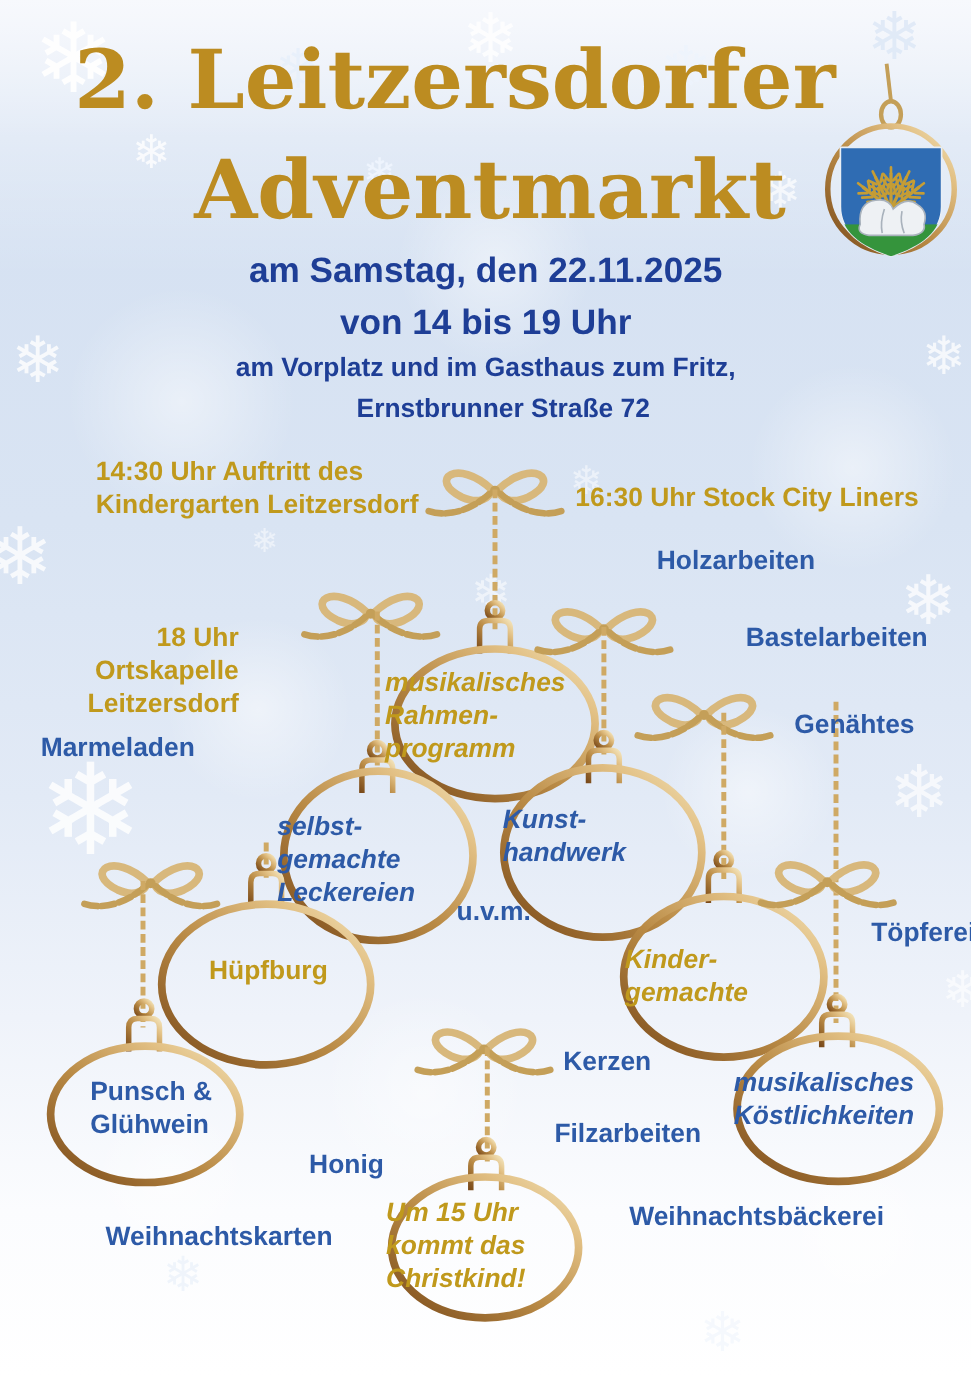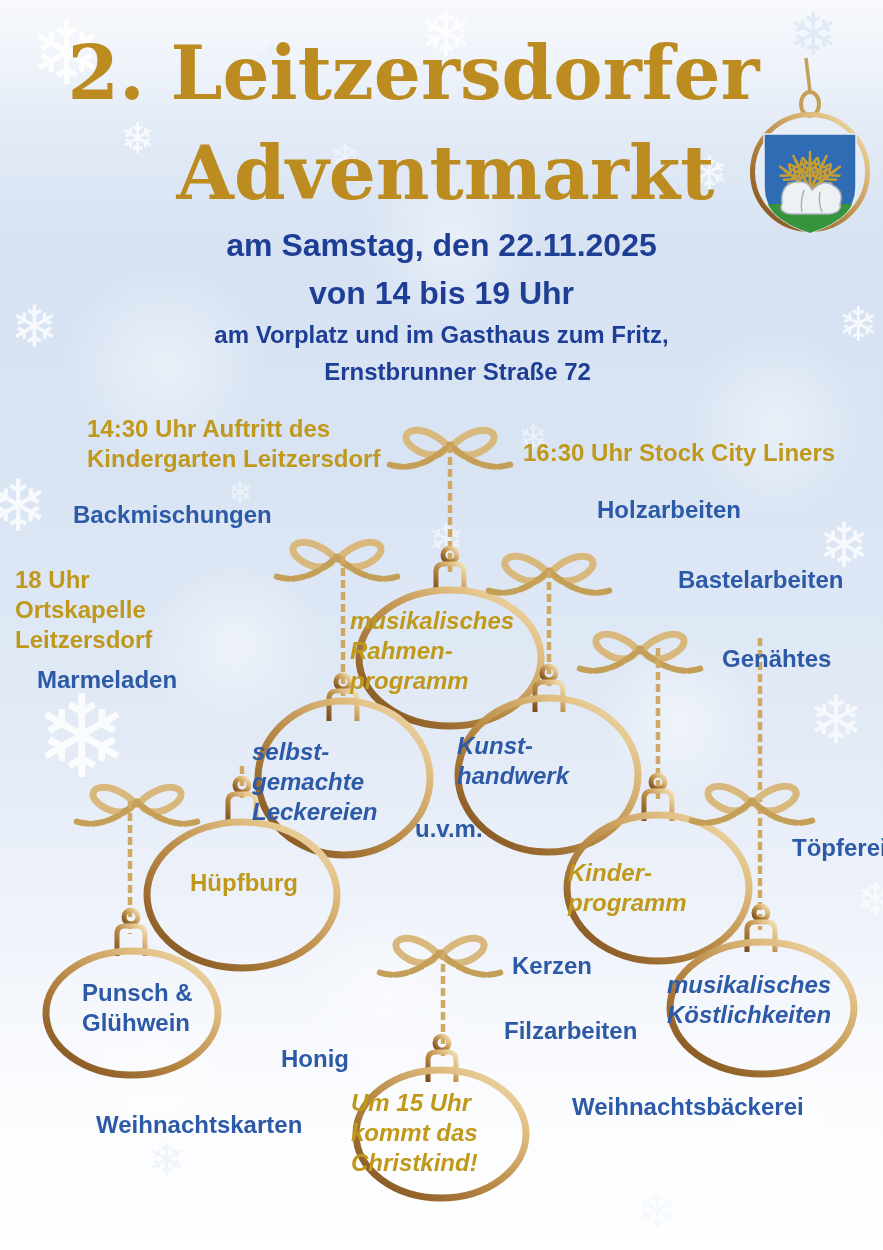--- a/index.html
+++ b/index.html
@@ -18,21 +18,21 @@
   .gold{color:#c0991c;}
   .navy{color:#1e3e96;}
   .blue{color:#2d5aa7;}
   .title{position:absolute;width:100%;text-align:center;font-family:"DejaVu Serif",serif;
     font-weight:bold;color:#bc8c21;font-size:74px;line-height:1.0;}
   .hdr{position:absolute;width:100%;text-align:center;font-weight:bold;}
   .sz32{font-size:32px;}
   .sz28{font-size:24px;}
   .sz24{font-size:24px;line-height:30px;}
   .ctr{text-align:left;font-style:italic;}
-  .rgt{}
+  .rgt{text-align:right;}
 </style>
 </head>
 <body>
 
 <div id="poster">
   <div class="top-frost"></div>
   <div id="decor">
       <div class="blob" style="left: 60px; top: 260px; width: 210px; height: 210px; opacity: 0.55;"></div>
       <div class="blob" style="left: 360px; top: 150px; width: 180px; height: 180px; opacity: 0.55;"></div>
       <div class="blob" style="left: 680px; top: 330px; width: 190px; height: 190px; opacity: 0.55;"></div>
@@ -182,26 +182,25 @@
   <div class="label gold sz24" style="left:87px;top:414px;">14:30 Uhr Auftritt des
 Kindergarten Leitzersdorf</div>
   <div class="label gold sz24" style="left:523px;top:438px;">16:30 Uhr Stock City Liners</div>
   <div class="label gold sz24 rgt" style="left:15px;top:565px;width:202px;">18 Uhr Ortskapelle
 Leitzersdorf</div>
   <div class="label gold sz24 ctr" style="left:350px;top:606px;width:200px;">musikalisches
 Rahmen-
 programm</div>
   <div class="label gold sz24" style="left:190px;top:868px;">Hüpfburg</div>
   <div class="label gold sz24 ctr" style="left:568px;top:858px;width:180px;">Kinder-
-programm</div>
+gemachte</div>
   <div class="label gold sz24 ctr" style="left:351px;top:1088px;width:180px;">Um 15 Uhr
 kommt das
 Christkind!</div>
 
-  <div class="label blue sz24" style="left:73px;top:500px;">Backmischungen</div>
   <div class="label blue sz24" style="left:597px;top:495px;">Holzarbeiten</div>
   <div class="label blue sz24" style="left:678px;top:565px;">Bastelarbeiten</div>
   <div class="label blue sz24" style="left:37px;top:665px;">Marmeladen</div>
   <div class="label blue sz24" style="left:722px;top:644px;">Genähtes</div>
   <div class="label blue sz24 ctr" style="left:252px;top:725px;width:184px;margin-top:12px;">selbst-
 gemachte
 Leckereien</div>
   <div class="label blue sz24 ctr" style="left:457px;top:731px;width:180px;">Kunst-
 handwerk</div>
   <div class="label blue sz24" style="left:415px;top:814px;">u.v.m.</div>

